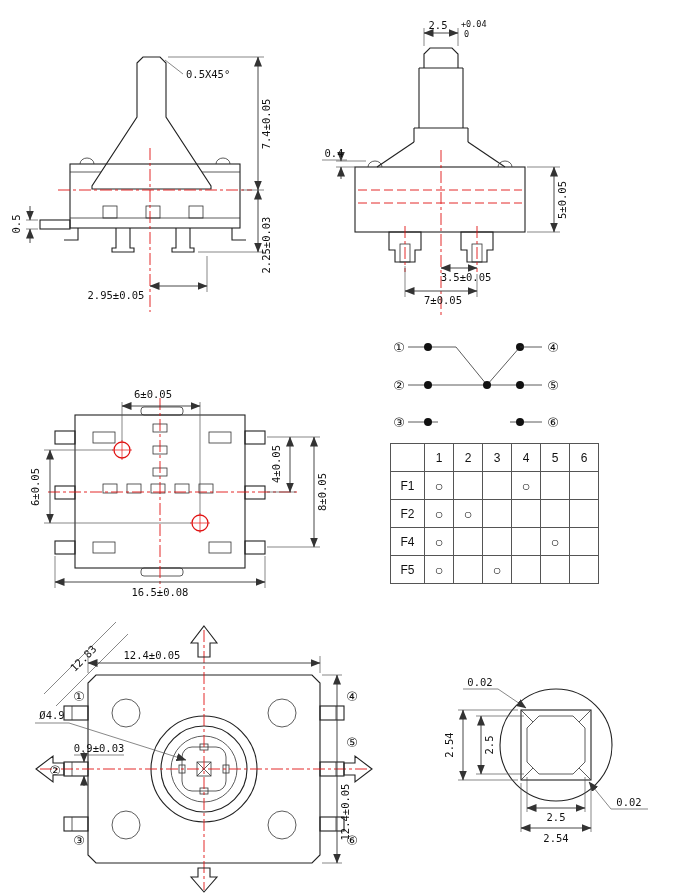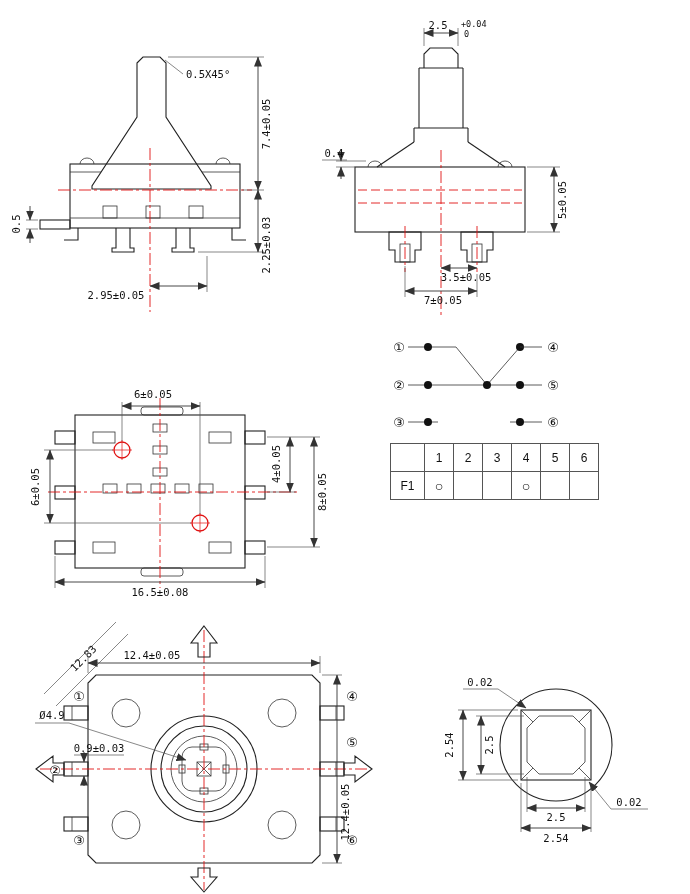--- a/index.html
+++ b/index.html
@@ -344,17 +344,44 @@
     <tbody>
           <tr>
             <td class="rowlabel">F1</td>
             <td class="mark">○</td>
             <td></td>
             <td></td>
             <td class="mark">○</td>
             <td></td>
             <td></td>
           </tr>
+          <tr>
+            <td class="rowlabel">F2</td>
+            <td class="mark">○</td>
+            <td class="mark">○</td>
+            <td></td>
+            <td></td>
+            <td></td>
+            <td></td>
+          </tr>
+          <tr>
+            <td class="rowlabel">F4</td>
+            <td class="mark">○</td>
+            <td></td>
+            <td></td>
+            <td></td>
+            <td class="mark">○</td>
+            <td></td>
+          </tr>
+          <tr>
+            <td class="rowlabel">F5</td>
+            <td class="mark">○</td>
+            <td></td>
+            <td class="mark">○</td>
+            <td></td>
+            <td></td>
+            <td></td>
+          </tr>
         </tbody>
   </table>
 </div>
 
 </div>
 
 </body></html>

